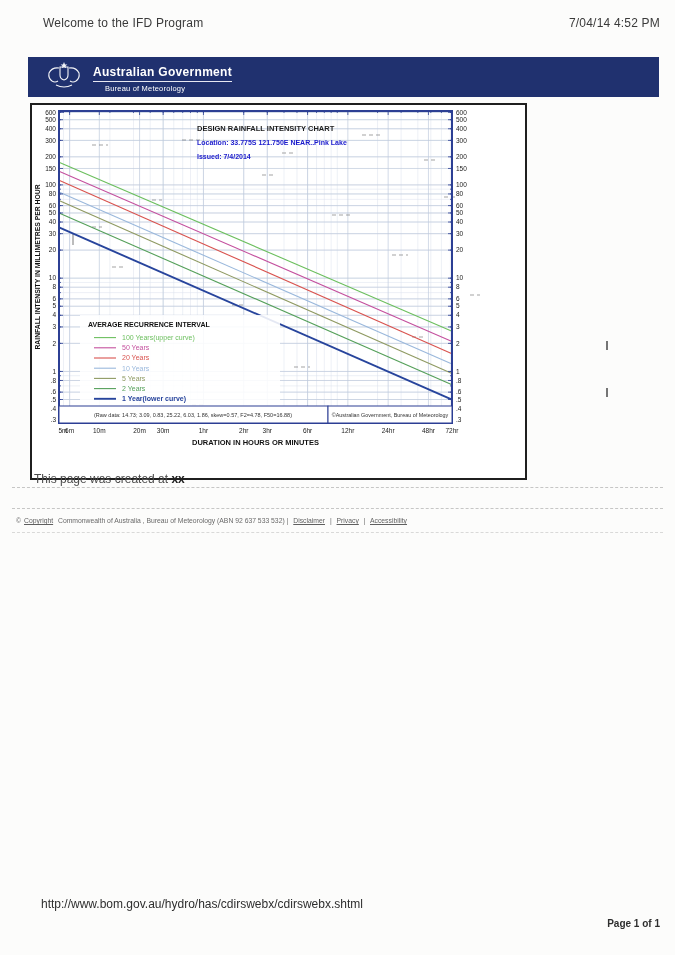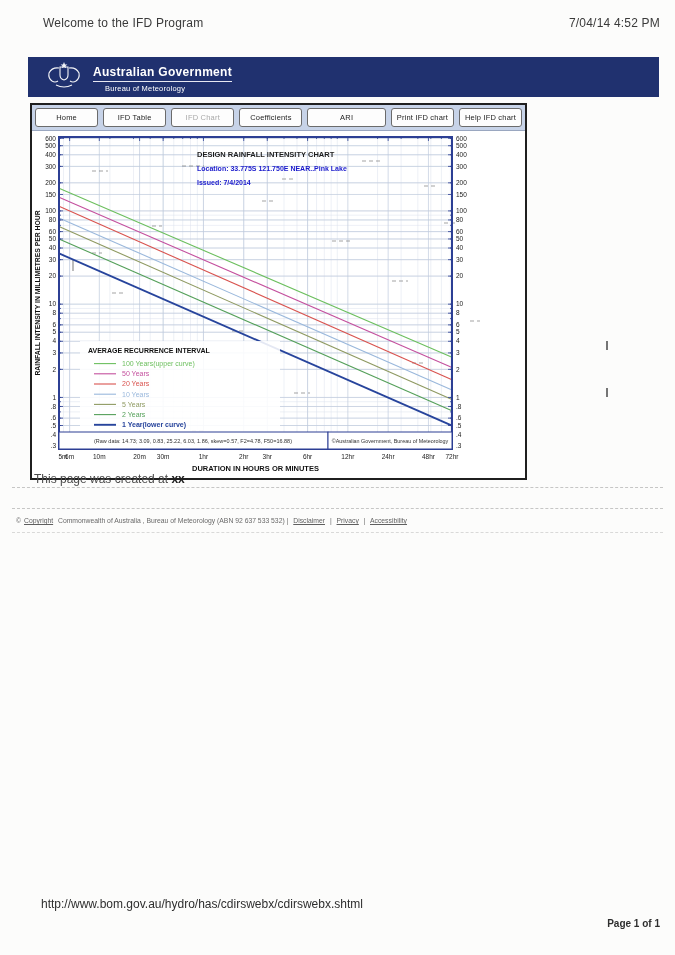--- a/index.html
+++ b/index.html
@@ -64,29 +64,20 @@
       <path d="M12 24 Q20 28 28 24"></path>
     </g>
   </svg>
   <div class="banner-text">
     <span class="gov-line">Australian Government</span>
     <div class="bureau-line">Bureau of Meteorology</div>
   </div>
 </div>
 
 <div class="content-box">
-  <div class="nav-bar">
-    <div class="tab">Home</div>
-    <div class="tab">IFD Table</div>
-    <div class="tab disabled">IFD Chart</div>
-    <div class="tab">Coefficients</div>
-    <div class="tab wide">ARI</div>
-    <div class="tab">Print IFD chart</div>
-    <div class="tab">Help IFD chart</div>
-  </div>
   <svg id="ifd-chart" class="chart-wrap" viewBox="0 0 493 347">
       <g>
         <line x1="31.496161297093366" y1="6" x2="31.496161297093366" y2="318" stroke="#dbe1ec" stroke-width="0.5"></line>
         <line x1="37.61962312979186" y1="6" x2="37.61962312979186" y2="318" stroke="#dbe1ec" stroke-width="0.5"></line>
         <line x1="77.90473637264932" y1="6" x2="77.90473637264932" y2="318" stroke="#dbe1ec" stroke-width="0.5"></line>
         <line x1="101.47001695702619" y1="6" x2="101.47001695702619" y2="318" stroke="#dbe1ec" stroke-width="0.5"></line>
         <line x1="118.18984961550679" y1="6" x2="118.18984961550679" y2="318" stroke="#dbe1ec" stroke-width="0.5"></line>
         <line x1="131.15875937410152" y1="6" x2="131.15875937410152" y2="318" stroke="#dbe1ec" stroke-width="0.5"></line>
         <line x1="141.75513019988367" y1="6" x2="141.75513019988367" y2="318" stroke="#dbe1ec" stroke-width="0.5"></line>
         <line x1="150.71423407777573" y1="6" x2="150.71423407777573" y2="318" stroke="#dbe1ec" stroke-width="0.5"></line>

